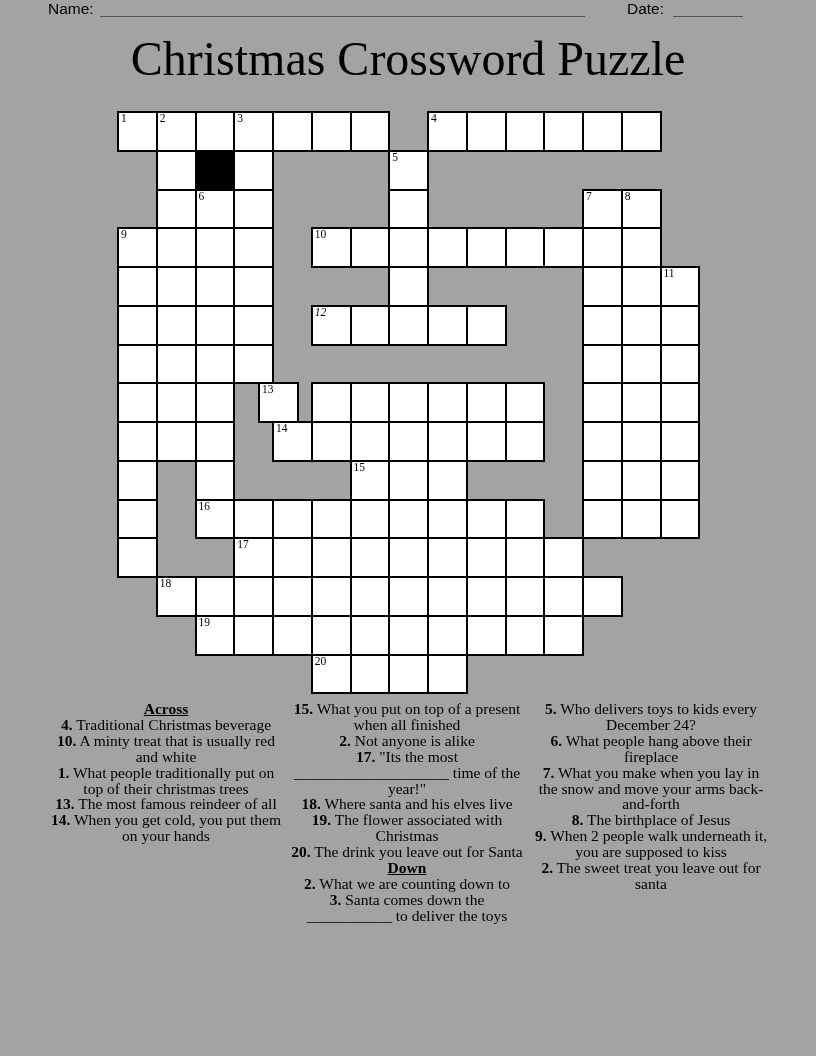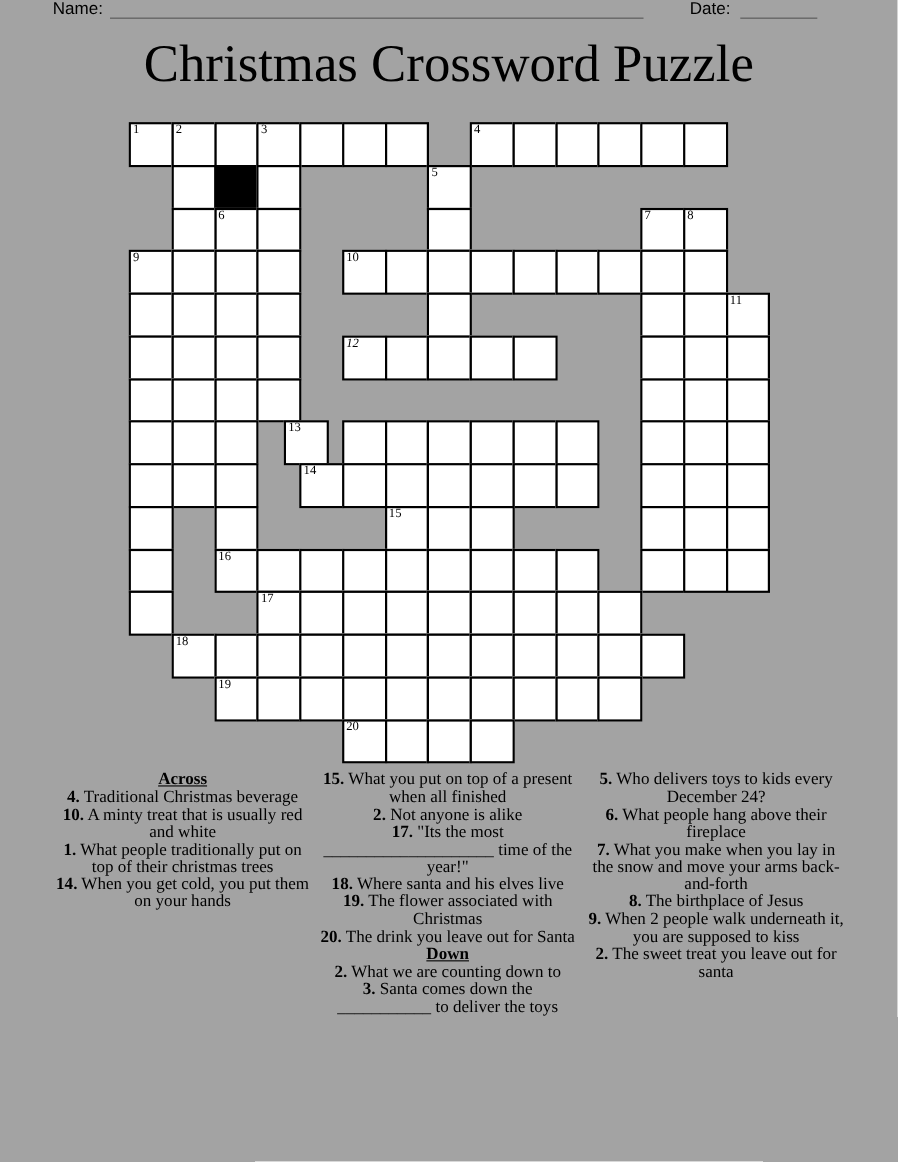--- a/index.html
+++ b/index.html
@@ -249,20 +249,21 @@
       <div class="cell" style="left: 271.25px; top: 542.5px;"></div>
       <div class="cell" style="left: 310px; top: 542.5px;"></div>
     </div>
 
   <div class="col" id="col1">
     <h3>Across</h3>
     <div id="col1-items">
         <p class="clue"><b>4.</b> Traditional Christmas beverage</p>
         <p class="clue"><b>10.</b> A minty treat that is usually red and white</p>
         <p class="clue"><b>1.</b> What people traditionally put on top of their christmas trees</p>
+        <p class="clue"><b>13.</b> The most famous reindeer of all</p>
         <p class="clue"><b>14.</b> When you get cold, you put them on your hands</p>
       </div>
   </div>
 
   <div class="col" id="col2">
     <div id="col2-across">
         <p class="clue"><b>15.</b> What you put on top of a present when all finished</p>
         <p class="clue"><b>2.</b> Not anyone is alike</p>
         <p class="clue"><b>17.</b> "Its the most ____________________ time of the year!"</p>
         <p class="clue"><b>18.</b> Where santa and his elves live</p>

